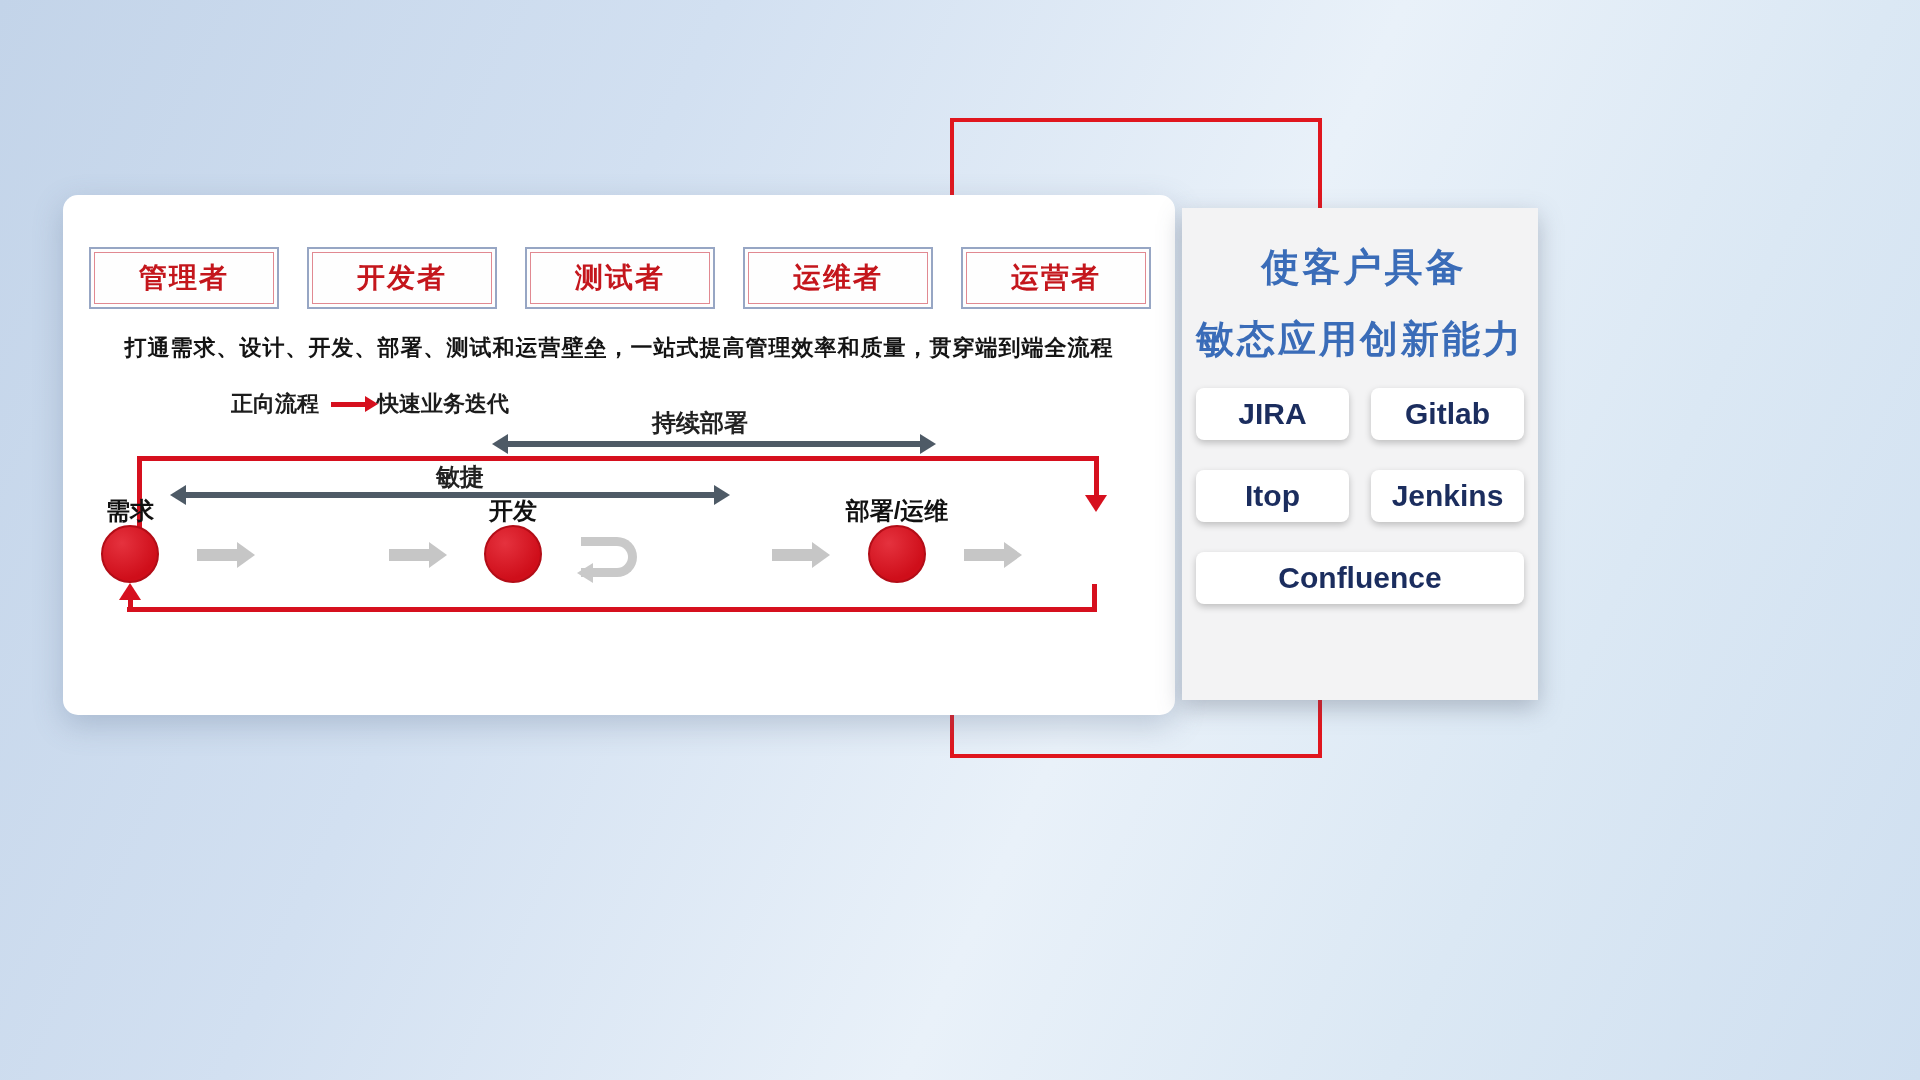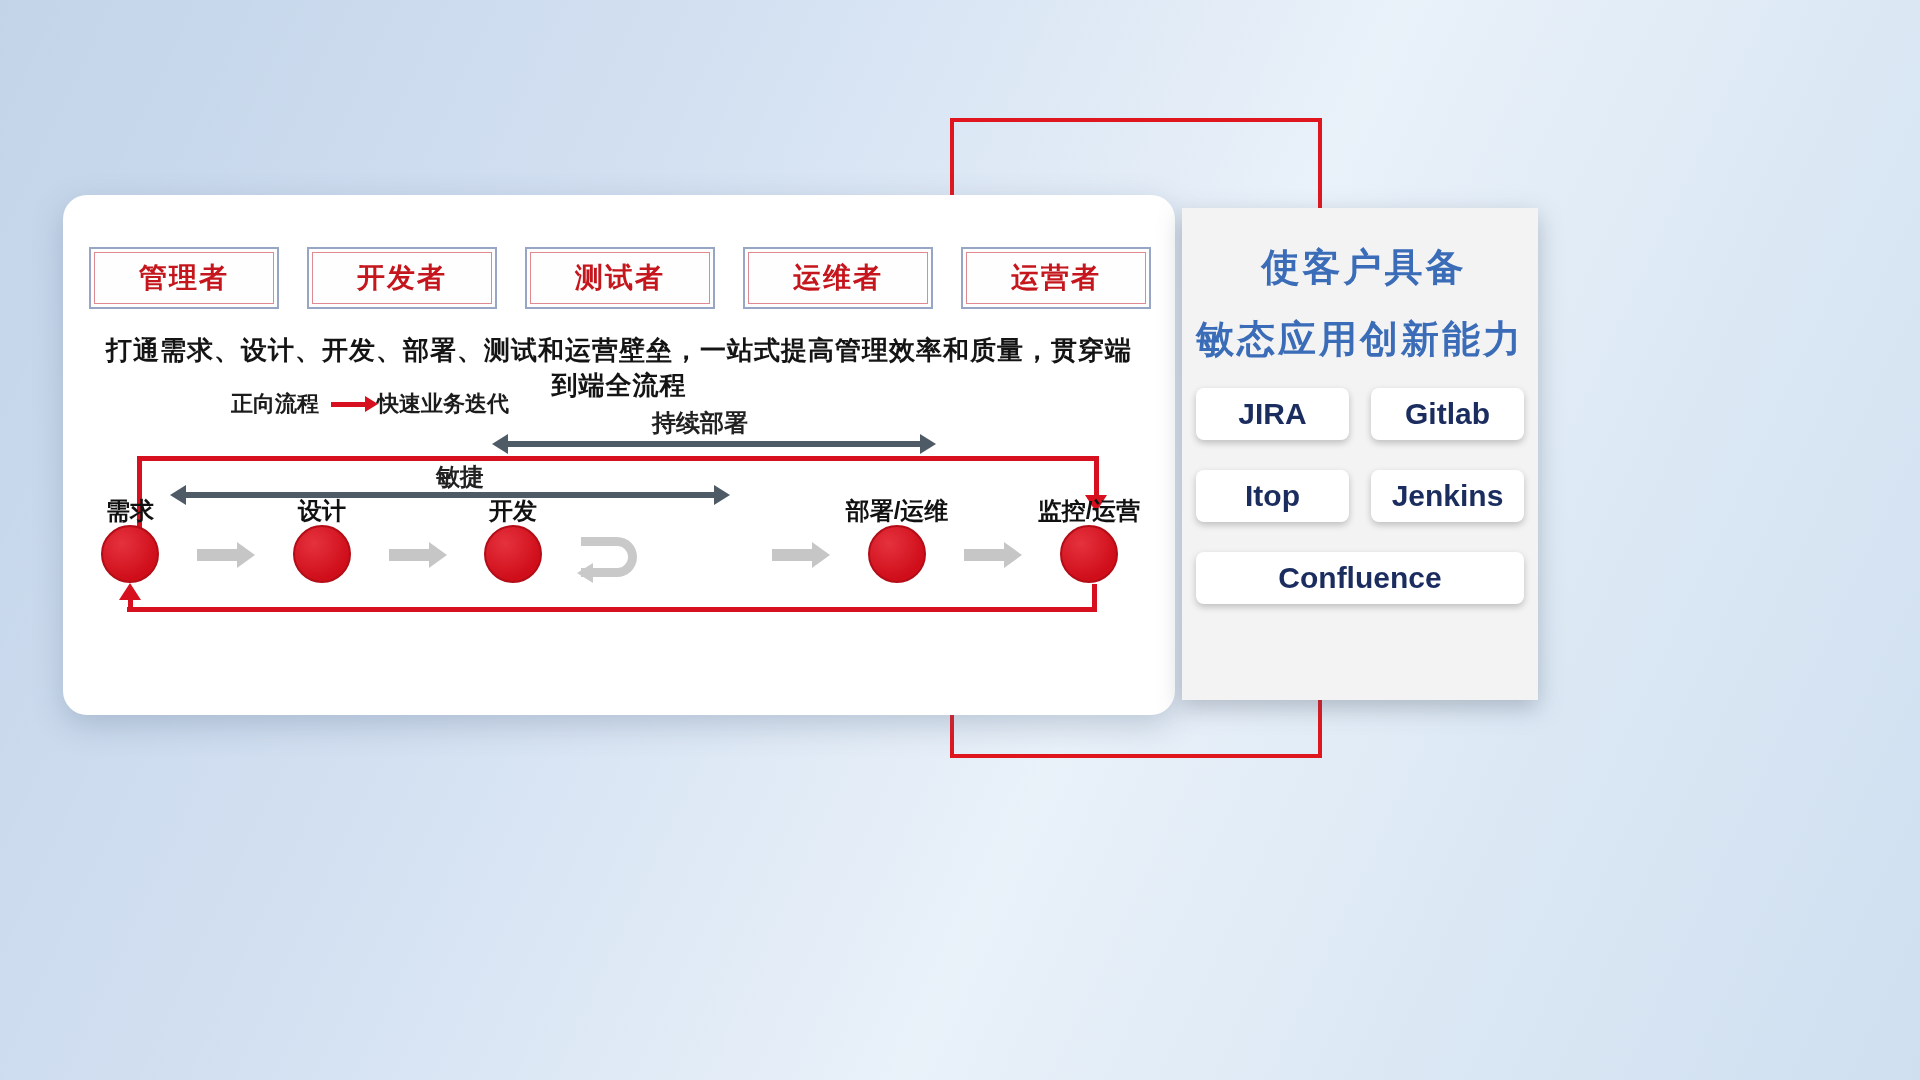--- a/index.html
+++ b/index.html
@@ -13,42 +13,42 @@
 
   
   .red-frame {
     position:absolute; left:950px; top:118px; width:372px; height:640px;
     border:4px solid #e0161e; z-index:1;
   }
 
   
   .card {
     position:absolute; left:63px; top:195px; width:1112px; height:520px;
-    background:#ffffff; border-radius:24px; z-index:2;
+    background:#ffffff; border-radius:15px; z-index:2;
     box-shadow:0 10px 30px rgba(90,110,140,.30);
   }
 
   
   .roles-row {
     position:absolute; left:26px; top:52px; width:1062px;
     display:flex; justify-content:space-between;
   }
   .role-box {
     position:relative; width:190px; height:62px; background:#fefefe;
     border:2px solid #97a6c4; display:flex; align-items:center; justify-content:center;
     color:#c4161c; font-size:28px; font-weight:700; letter-spacing:2px;
   }
   .role-box::after {
     content:""; position:absolute; inset:3px; border:1px solid rgba(200,40,55,.55);
     pointer-events:none;
   }
 
   .subtitle {
     position:absolute; left:40px; top:138px; width:1032px; text-align:center;
-    font-size:26px; font-weight:700; color:#141414; letter-spacing:1px;
+    font-size:22px; font-weight:700; color:#141414; letter-spacing:1px;
   }
 
   
   .legend { position:absolute; display:flex; align-items:center; gap:12px;
     font-size:22px; font-weight:700; color:#1c1c1c; }
   .legend-forward { left:168px; top:194px; }
   .legend-feedback { left:703px; top:455px; }
 
   .red-arrow-right { position:relative; width:34px; height:5px; background:#d6101e; }
   .red-arrow-right::after { content:""; position:absolute; right:-13px; top:50%;
@@ -165,34 +165,26 @@
 
     <div class="rline" style="left:64px; top:412px; width:970px; height:5px;"></div>
     <div class="rline" style="left:1029px; top:389px; width:5px; height:25px;"></div>
     <div class="rline" style="left:65px; top:404px; width:5px; height:10px;"></div>
     <div class="tri-up" style="left:56px; top:388px;"></div>
 
     <div class="node" style="left:-3px;">
       <div class="node-label">需求</div>
       <div class="node-circle"></div>
     </div>
-    <div class="node" style="left:189px;">
-      <div class="node-label">设计</div>
-      <div class="node-circle"></div>
-    </div>
     <div class="node" style="left:380px;">
       <div class="node-label">开发</div>
       <div class="node-circle"></div>
     </div>
     <div class="node" style="left:764px;">
       <div class="node-label">部署/运维</div>
-      <div class="node-circle"></div>
-    </div>
-    <div class="node" style="left:956px;">
-      <div class="node-label">监控/运营</div>
       <div class="node-circle"></div>
     </div>
 
     <div class="barrow" style="left:134px;"></div>
     <div class="barrow" style="left:326px;"></div>
     <div class="loop-arrow"></div>
     <div class="barrow" style="left:709px;"></div>
     <div class="barrow" style="left:901px;"></div>
 
 

